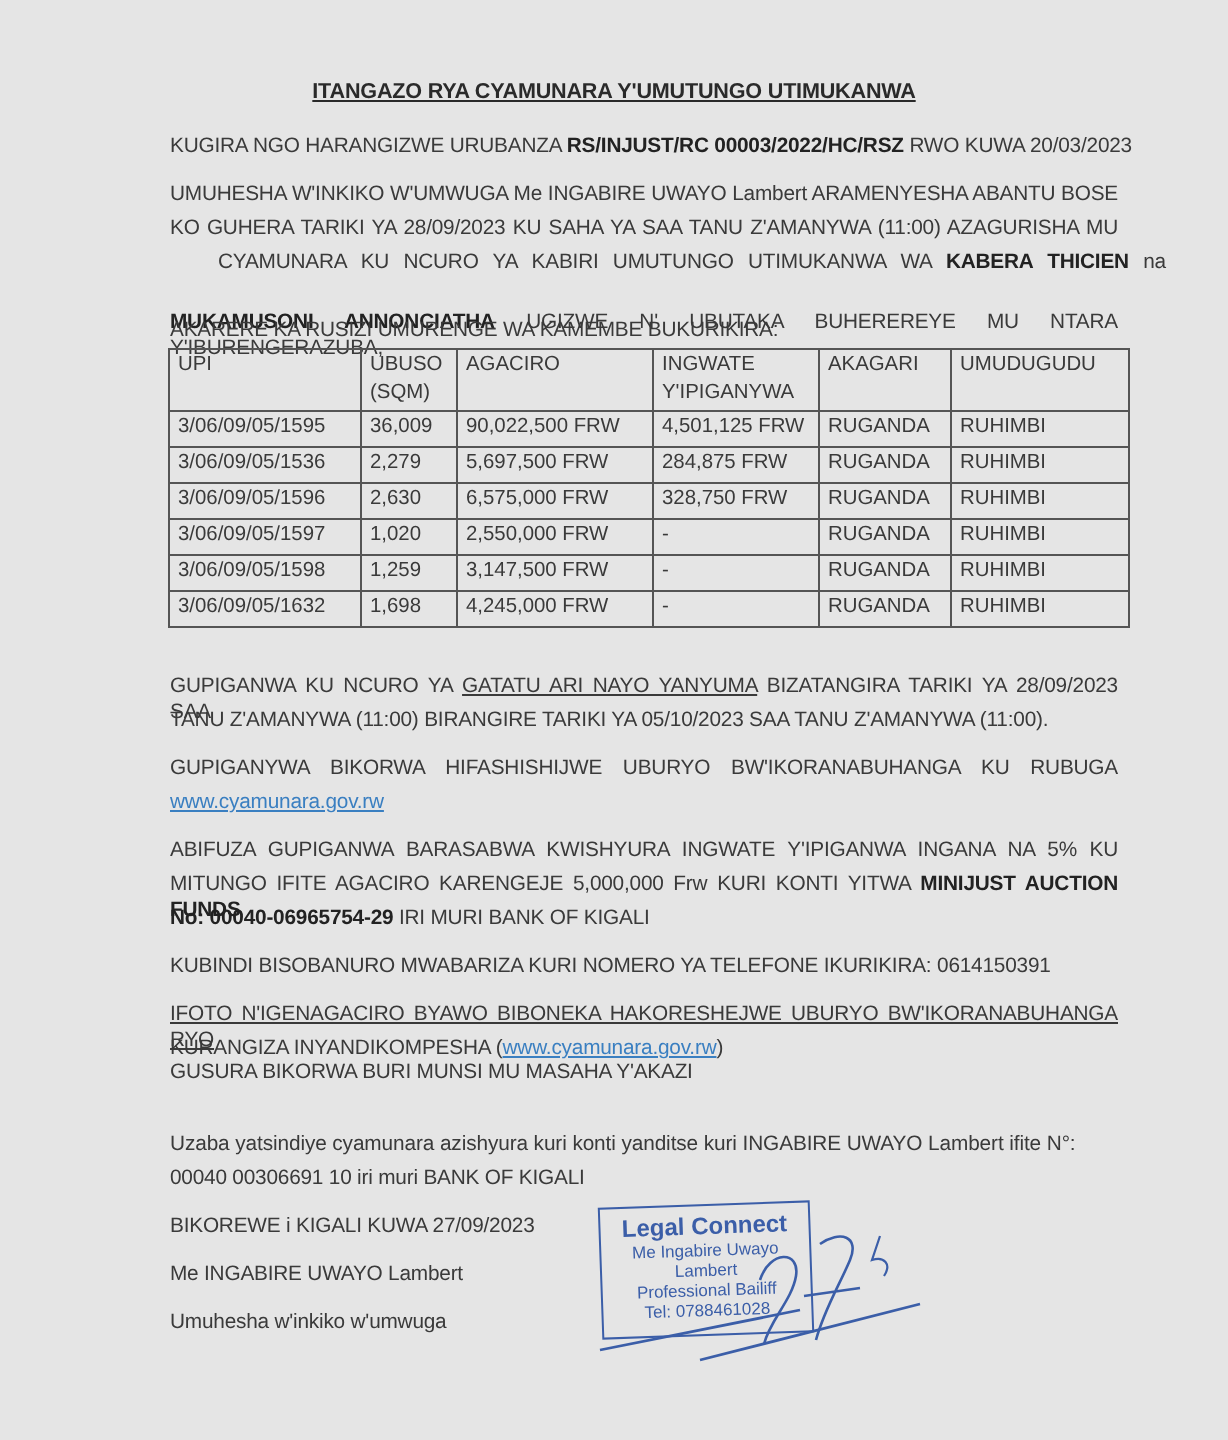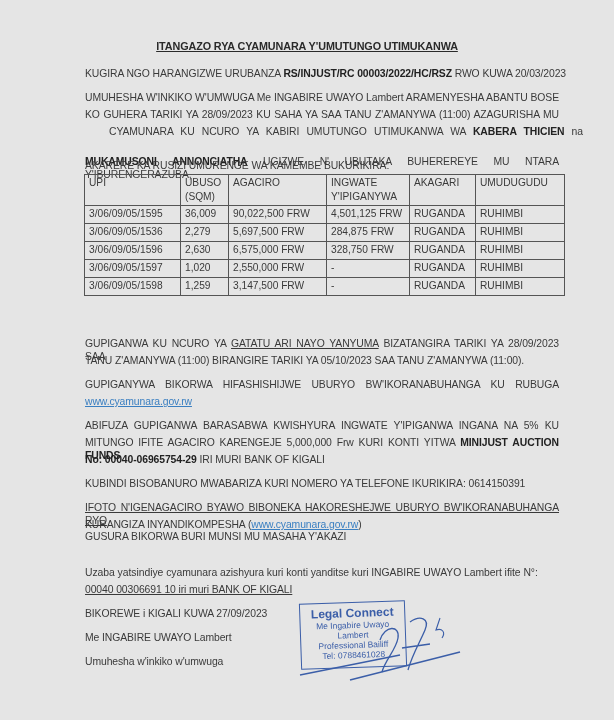--- a/index.html
+++ b/index.html
@@ -84,20 +84,28 @@
           <td>RUHIMBI</td>
         </tr>
         <tr>
           <td>3/06/09/05/1598</td>
           <td>1,259</td>
           <td>3,147,500 FRW</td>
           <td>-</td>
           <td>RUGANDA</td>
           <td>RUHIMBI</td>
         </tr>
+        <tr>
+          <td>3/06/09/05/1632</td>
+          <td>1,698</td>
+          <td>4,245,000 FRW</td>
+          <td>-</td>
+          <td>RUGANDA</td>
+          <td>RUHIMBI</td>
+        </tr>
       </tbody>
   </table>
 
   <div>
     <div class="t just" style="left:85px; top:337px;"><span>GUPIGANWA KU NCURO YA </span><span class="u">GATATU ARI NAYO YANYUMA</span><span> BIZATANGIRA TARIKI YA 28/09/2023 SAA</span></div>
     <div class="t" style="left:85px; top:354px;">TANU Z'AMANYWA (11:00) BIRANGIRE TARIKI YA 05/10/2023 SAA TANU Z'AMANYWA (11:00).</div>
   </div>
 
   <div>
     <div class="t just" style="left:85px; top:378px;">GUPIGANYWA BIKORWA HIFASHISHIJWE UBURYO BW'IKORANABUHANGA KU RUBUGA</div>
@@ -114,21 +122,21 @@
 
   <div>
     <div class="t just" style="left:85px; top:501px;text-decoration:underline;">IFOTO N'IGENAGACIRO BYAWO BIBONEKA HAKORESHEJWE UBURYO BW'IKORANABUHANGA RYO</div>
     <div class="t" style="left:85px; top:518px;"><span>KURANGIZA INYANDIKOMPESHA (</span><span class="link">www.cyamunara.gov.rw</span><span>)</span></div>
   </div>
 
   <div class="t" style="left:85px; top:530px;">GUSURA BIKORWA BURI MUNSI MU MASAHA Y'AKAZI</div>
 
   <div>
     <div class="t" style="left:85px; top:566px; letter-spacing:-0.05px;">Uzaba yatsindiye cyamunara azishyura kuri konti yanditse kuri INGABIRE UWAYO Lambert ifite N°:</div>
-    <div class="t" style="left:85px; top:583px;text-decoration:underline;">00040 00306691 10 iri muri BANK OF KIGALI</div>
+    <div class="t" style="left:85px; top:583px;">00040 00306691 10 iri muri BANK OF KIGALI</div>
   </div>
 
   <div>
     <div class="t" style="left:85px; top:607px;">BIKOREWE i KIGALI KUWA 27/09/2023</div>
     <div class="t" style="left:85px; top:631px;">Me INGABIRE UWAYO Lambert</div>
     <div class="t" style="left:85px; top:655px;">Umuhesha w'inkiko w'umwuga</div>
   </div>
 
   <div class="stamp">
     <div class="s1">Legal Connect</div>

